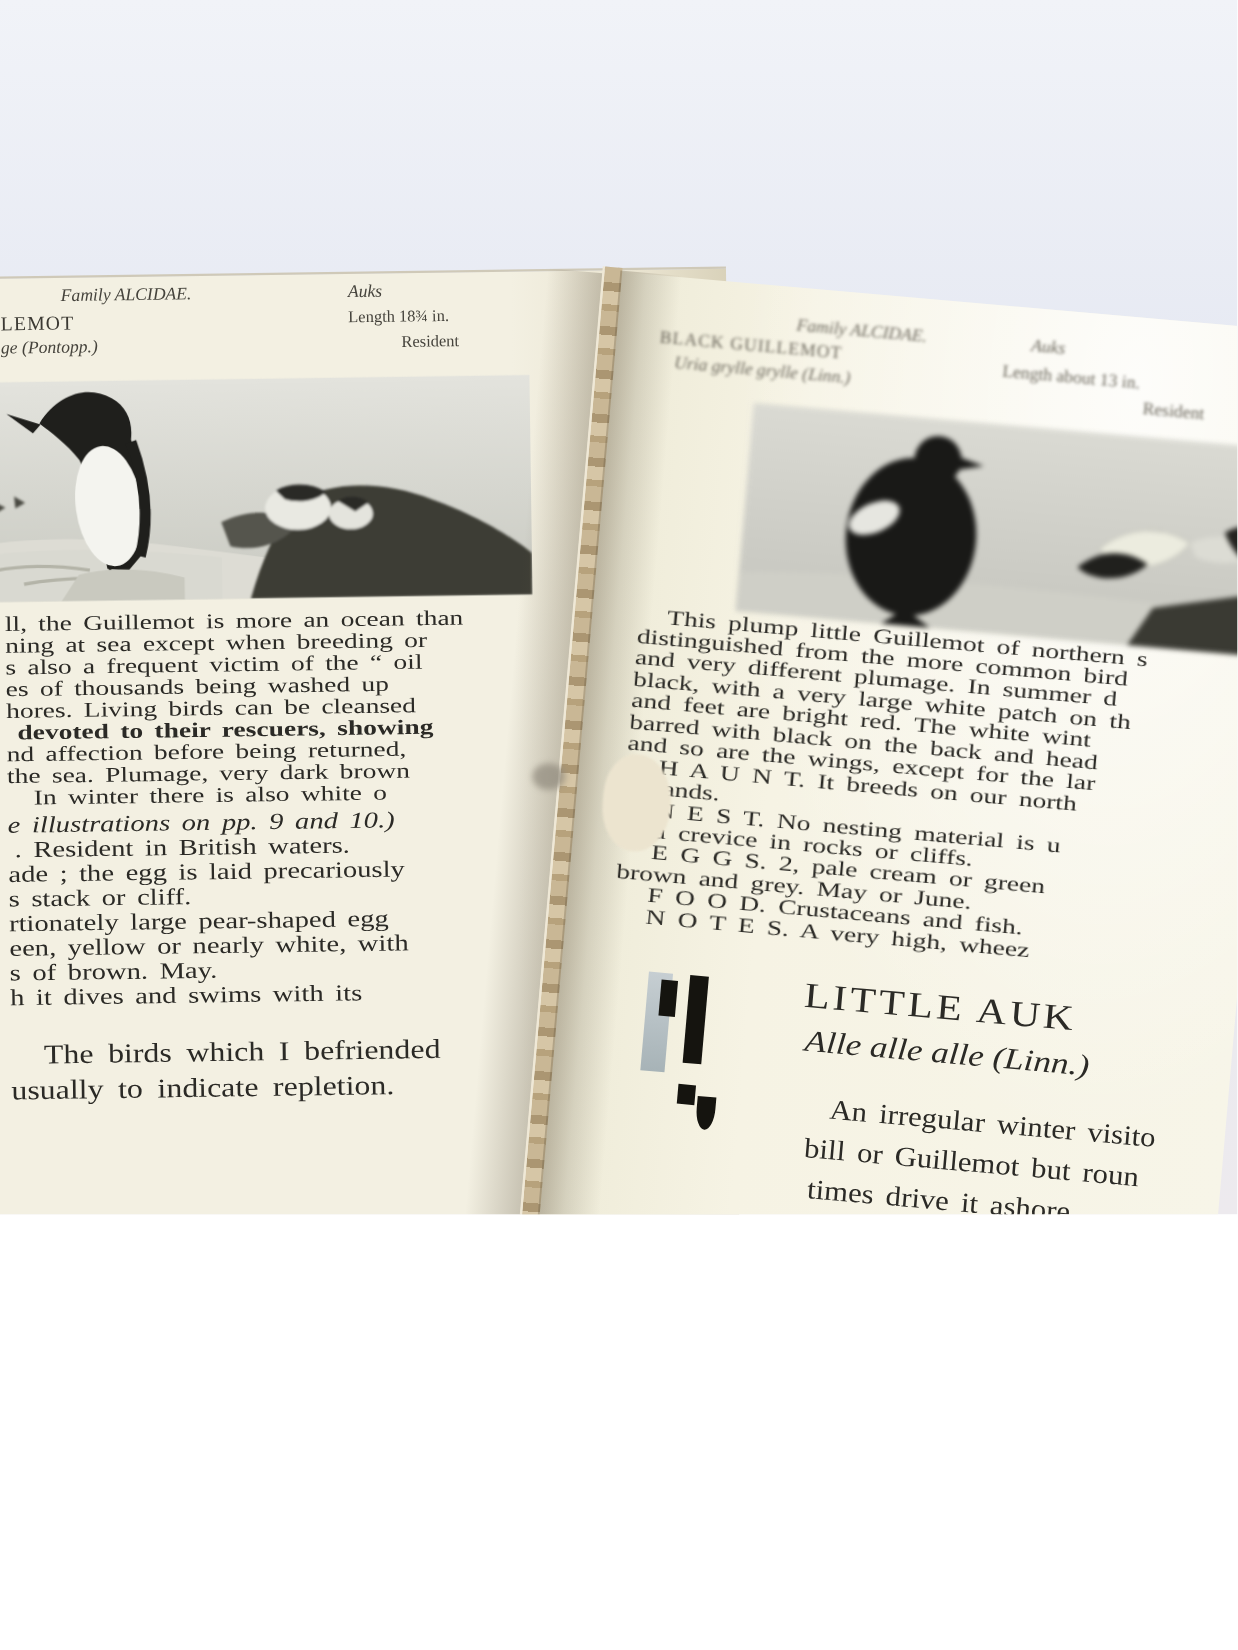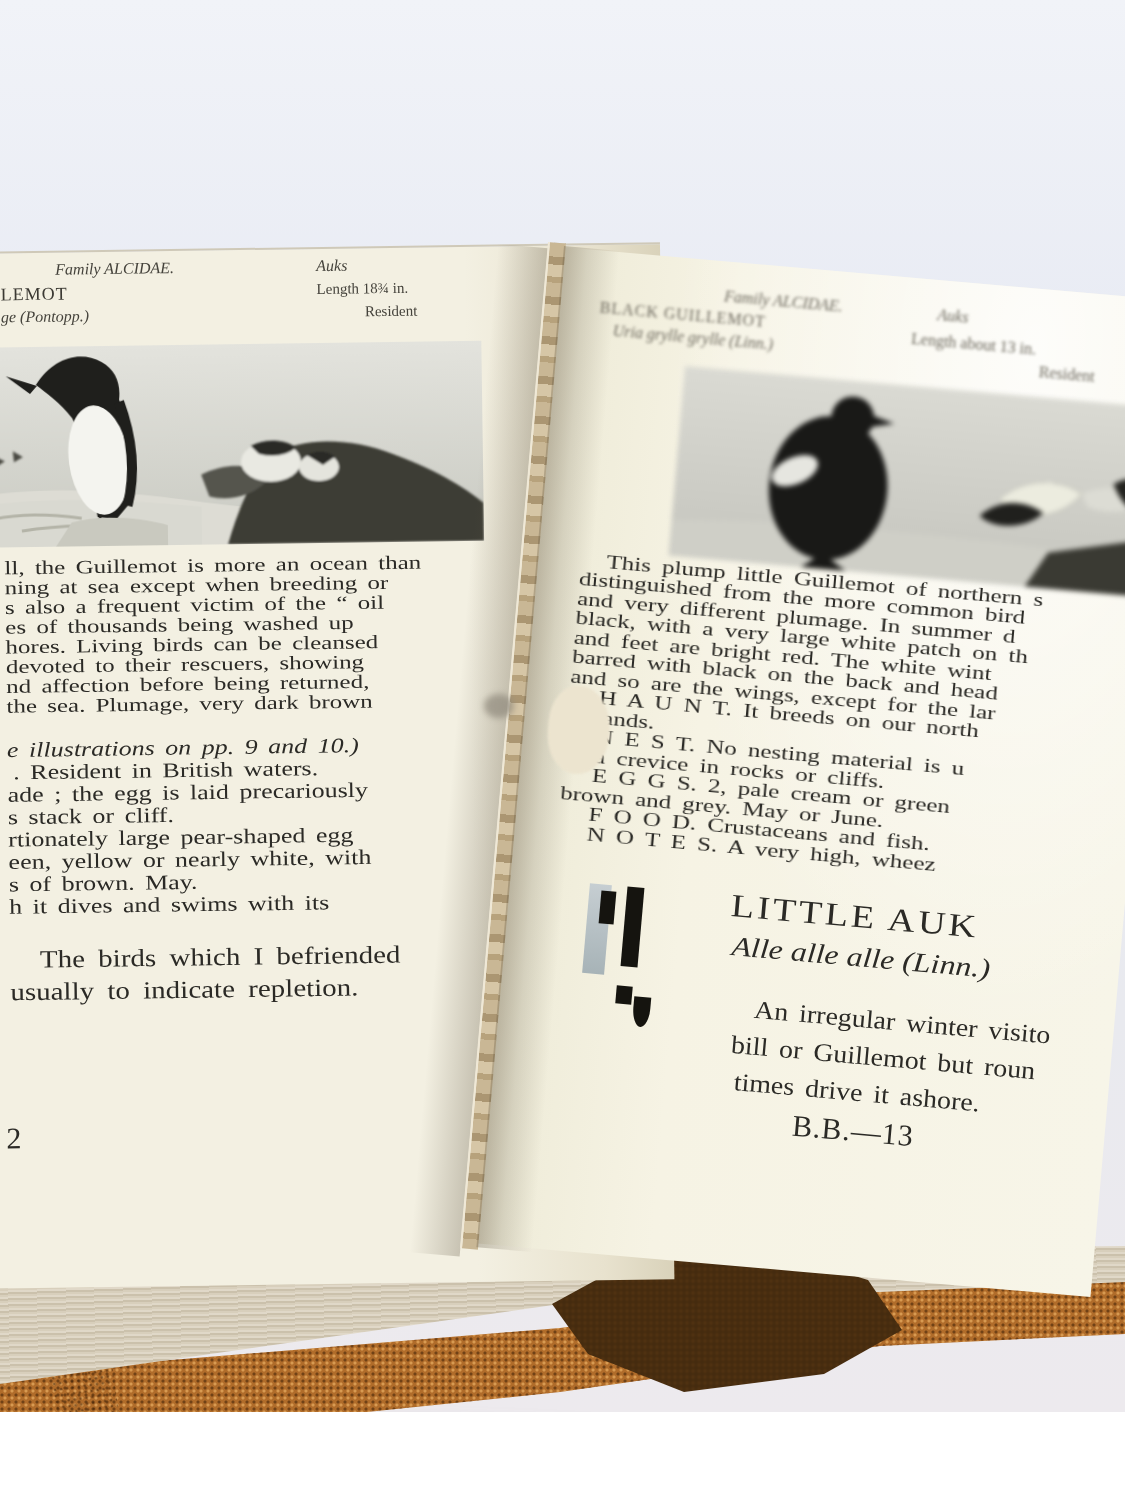--- a/index.html
+++ b/index.html
@@ -1,16 +1,16 @@
 <!DOCTYPE html>
 <html><head>
 <meta charset="utf-8">
 <style>
   html,body{margin:0;padding:0;}
-  #scene{position:relative;width:1125px;height:1412px;overflow:hidden;
+  #scene{position:relative;width:1125px;height:1104px;overflow:hidden;
     background:linear-gradient(180deg,#f1f3f8 0%,#e7eaf3 28%,#e9eaef 72%,#edeaee 100%);
     font-family:"Liberation Serif","DejaVu Serif",serif;}
   .abs{position:absolute;}
   .ser{font-family:"Liberation Serif","DejaVu Serif",serif;color:#2b2a26;white-space:nowrap;}
   .it{font-style:italic;}
   
   .stack{left:0;top:0;width:1125px;height:1500px;
     background:repeating-linear-gradient(178deg,#e0d8c8 0 2px,#cbc1ac 2px 4px,#d8cfbc 4px 6px);
     clip-path:polygon(0px 1286px,545px 1252px,1125px 1246px,1125px 1282px,880px 1292px,560px 1304px,0px 1384px);}
   .cloth{left:0;top:0;width:1125px;height:1500px;background-color:#b06c2a;
@@ -121,23 +121,24 @@
         </g>
       </svg>
     </div>
 
     <div class="abs blockA" style="left:40px;top:305px;width:520px;">
       <div class="ser">ll, the Guillemot is more an ocean than</div>
       <div class="ser">ning at sea except when breeding or</div>
       <div class="ser">s also a frequent victim of the “ oil</div>
       <div class="ser">es of thousands being washed up</div>
       <div class="ser">hores.  Living birds can be cleansed</div>
-      <div class="ser" style="">devoted to their rescuers, showing</div>
+      <div class="ser" style="margin-left:10px;font-weight:bold;">devoted to their rescuers, showing</div>
       <div class="ser">nd affection before being returned,</div>
       <div class="ser">the sea.  Plumage, very dark brown</div>
+      <div class="ser" style="margin-left:24px;">In winter there is also white o</div>
     </div>
     <div class="abs blockB" style="left:40px;top:486px;width:520px;">
       <div class="ser it">e illustrations on pp. 9 and 10.)</div>
       <div class="ser" style="margin-left:6px;">.  Resident in British waters.</div>
       <div class="ser">ade ;  the egg is laid precariously</div>
       <div class="ser">s stack or cliff.</div>
       <div class="ser">rtionately large pear-shaped egg</div>
       <div class="ser">een, yellow or nearly white, with</div>
       <div class="ser">s of brown.  May.</div>
       <div class="ser">h it dives and swims with its</div>

